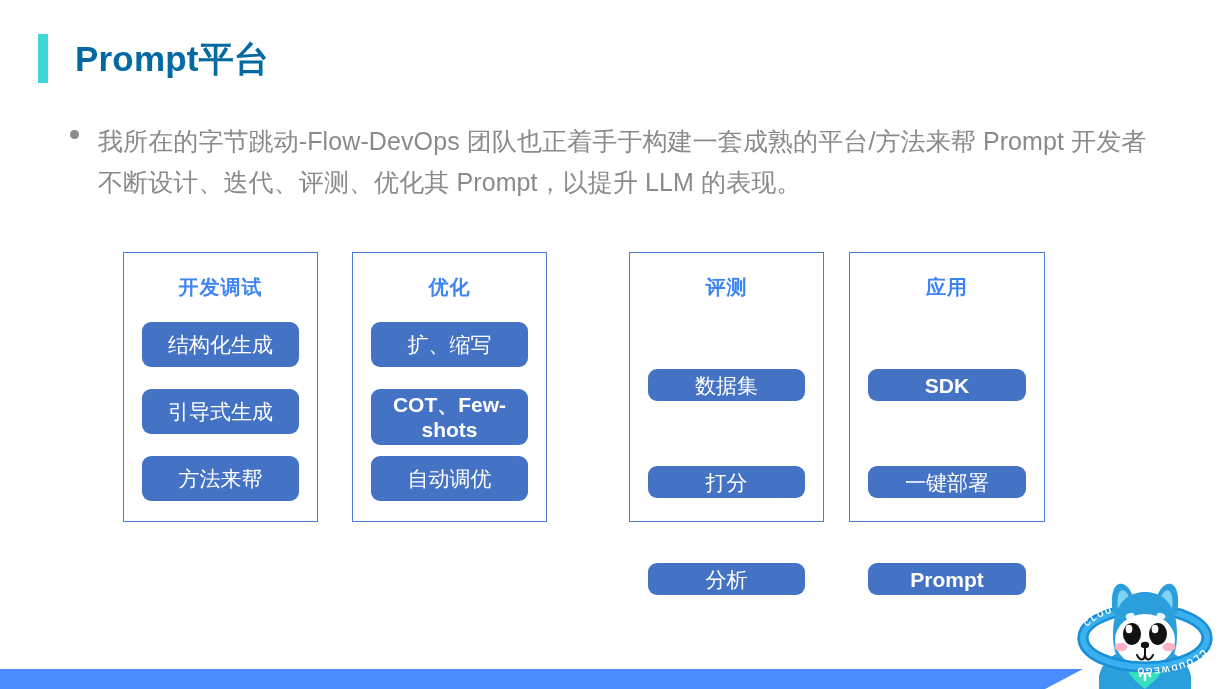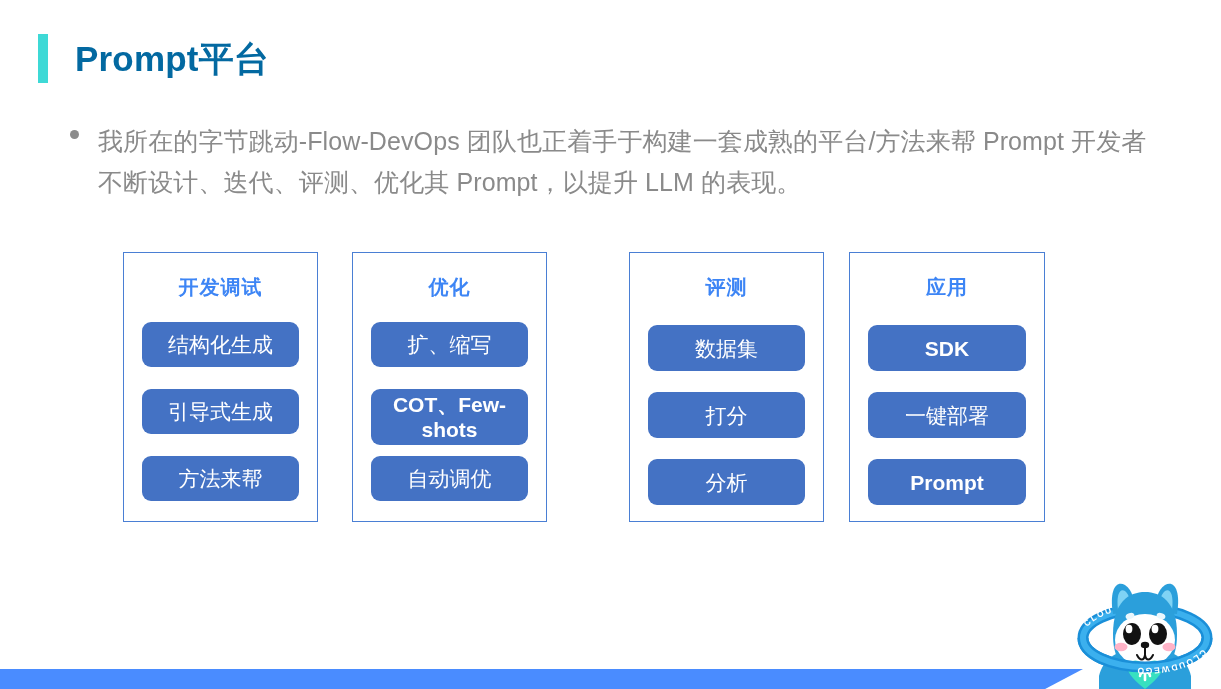--- a/index.html
+++ b/index.html
@@ -114,21 +114,21 @@
     align-items: center;
     justify-content: center;
     box-sizing: border-box;
   }
   .pill.h1 { height: 45px; margin-bottom: 22px; }
   .pill.h2 { height: 56px; margin-bottom: 11px; padding: 2px 14px; }
   .pill.last { margin-bottom: 0; }
   .pill.latin { font-weight: 600; }
 
   
-  #card-2 .pill.h1, #card-3 .pill.h1 { height: 46px; margin-bottom: 21px; }
+  #card-2 .pill.h1, #card-3 .pill.h1 { height: 32px; margin-bottom: 21px; margin-top: 44px; }
 
   
   #footer-bar {
     position: absolute;
     left: 0;
     top: 669px;
     width: 1083px;
     height: 20px;
     background: #4A8CFF;
     clip-path: polygon(0 0, 100% 0, 96.5% 100%, 0 100%);

